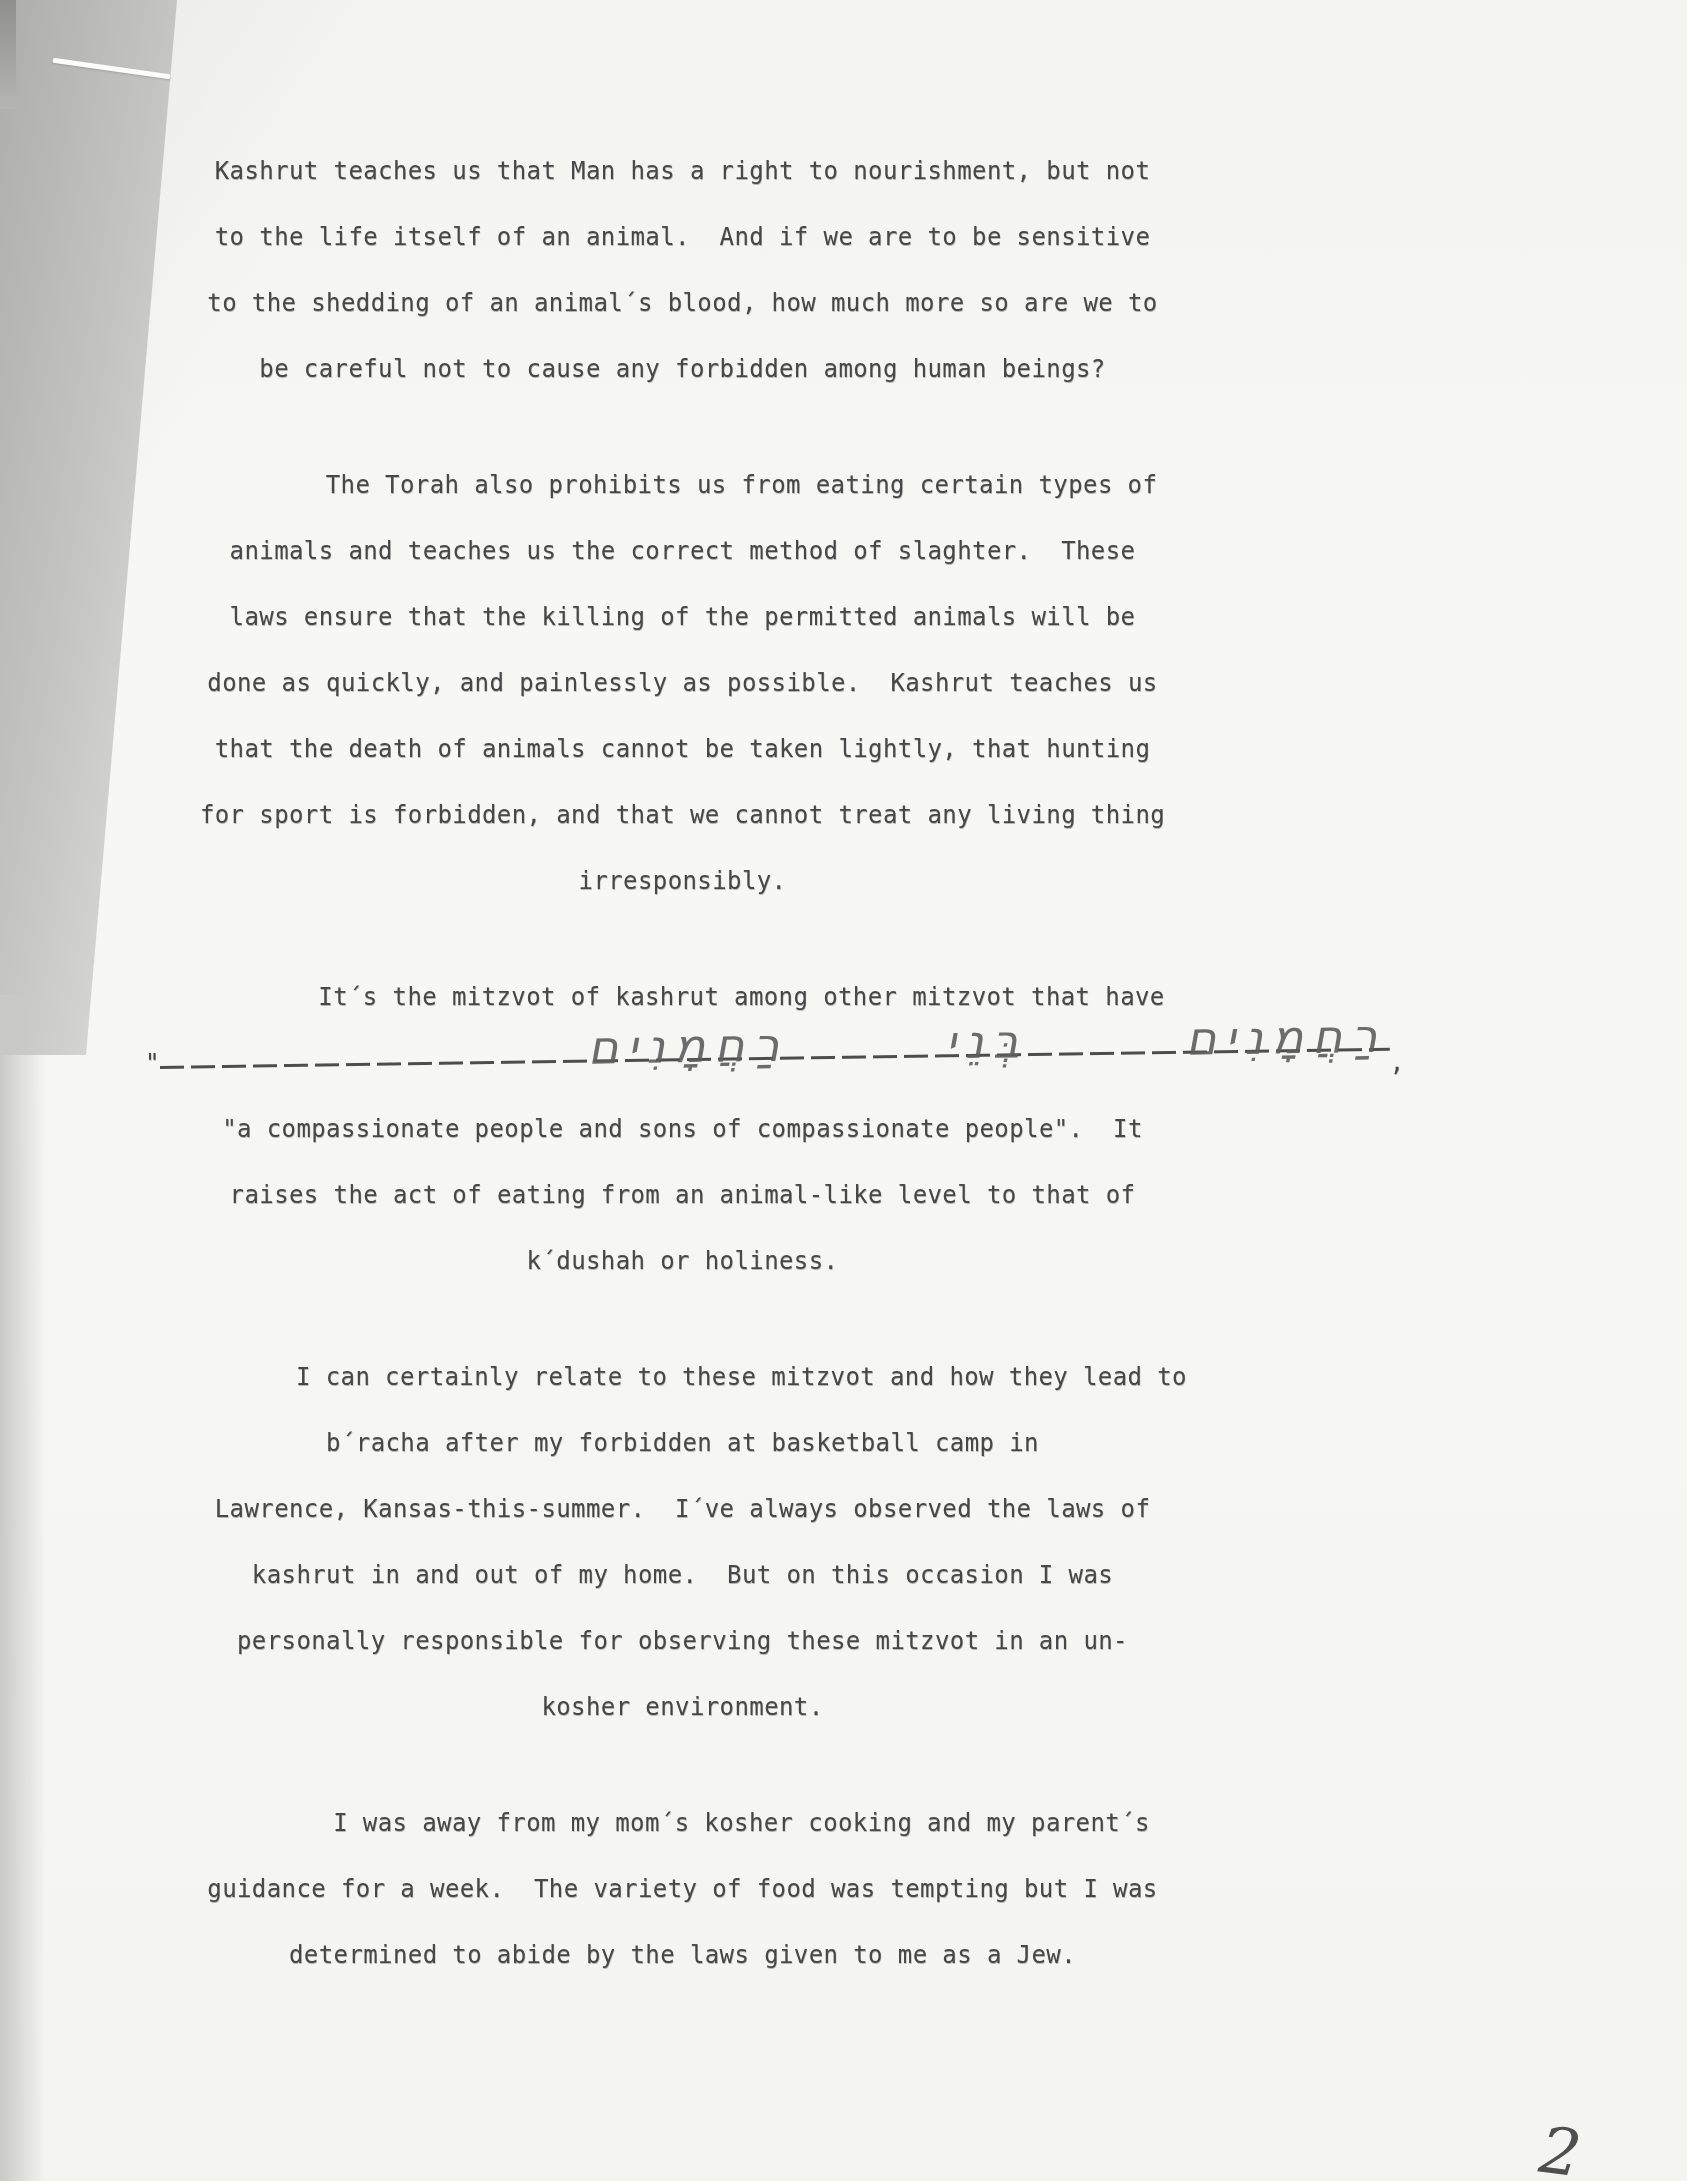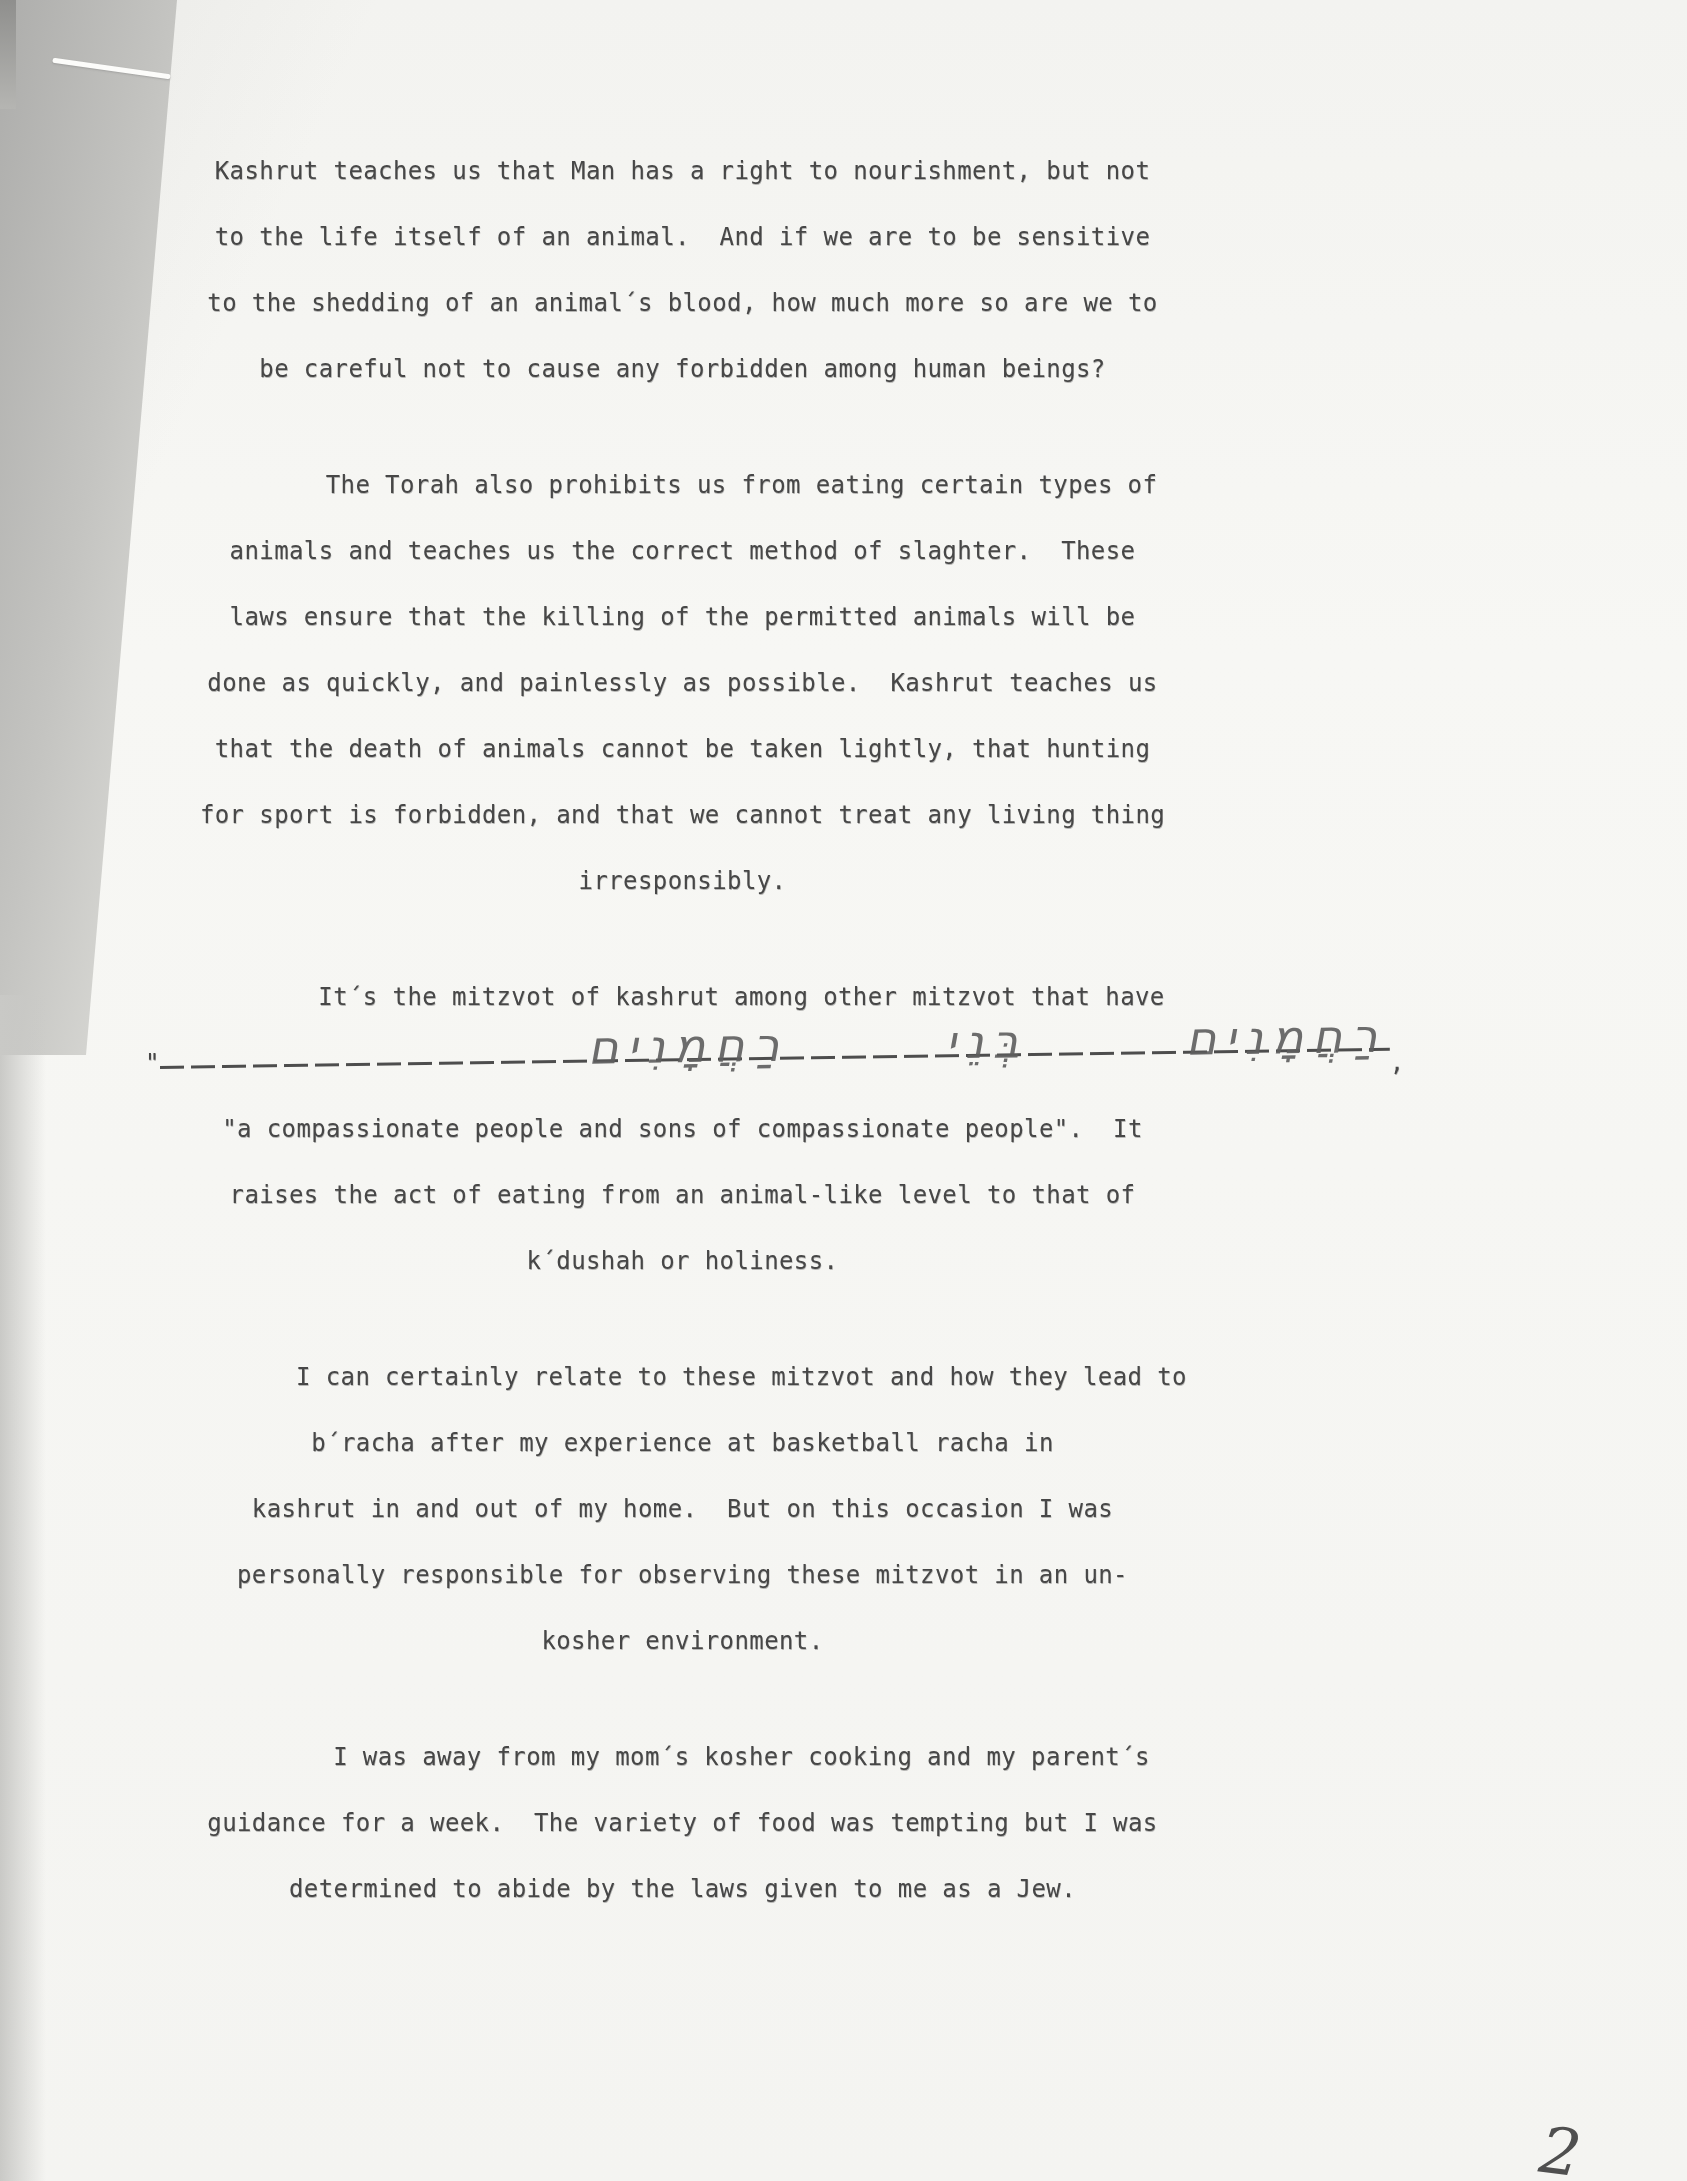--- a/index.html
+++ b/index.html
@@ -105,21 +105,22 @@
       </div>
       <div class="para indent">
         <div class="line"><span>It´s the mitzvot of kashrut among other mitzvot that have</span></div>
         <div class="line blank"><span>"</span><span class="mid"><span class="dashes"></span><span class="hebrew" dir="rtl">רַחֲמָנִים בְּנֵי רַחֲמָנִים</span></span><span>,</span></div>
         <div class="line"><span>"a compassionate people and sons of compassionate people".  It</span></div>
         <div class="line"><span>raises the act of eating from an animal-like level to that of</span></div>
         <div class="line"><span>k´dushah or holiness.</span></div>
       </div>
       <div class="para indent">
         <div class="line"><span>I can certainly relate to these mitzvot and how they lead to</span></div>
-        <div class="line"><span>b´racha after my experience at basketball racha in</span></div>
+        <div class="line"><span>b´racha after my forbidden at basketball camp in</span></div>
+        <div class="line"><span>Lawrence, Kansas-this-summer.  I´ve always observed the laws of</span></div>
         <div class="line"><span>kashrut in and out of my home.  But on this occasion I was</span></div>
         <div class="line"><span>personally responsible for observing these mitzvot in an un-</span></div>
         <div class="line"><span>kosher environment.</span></div>
       </div>
       <div class="para indent">
         <div class="line"><span>I was away from my mom´s kosher cooking and my parent´s</span></div>
         <div class="line"><span>guidance for a week.  The variety of food was tempting but I was</span></div>
         <div class="line"><span>determined to abide by the laws given to me as a Jew.</span></div>
       </div>
     </div>

